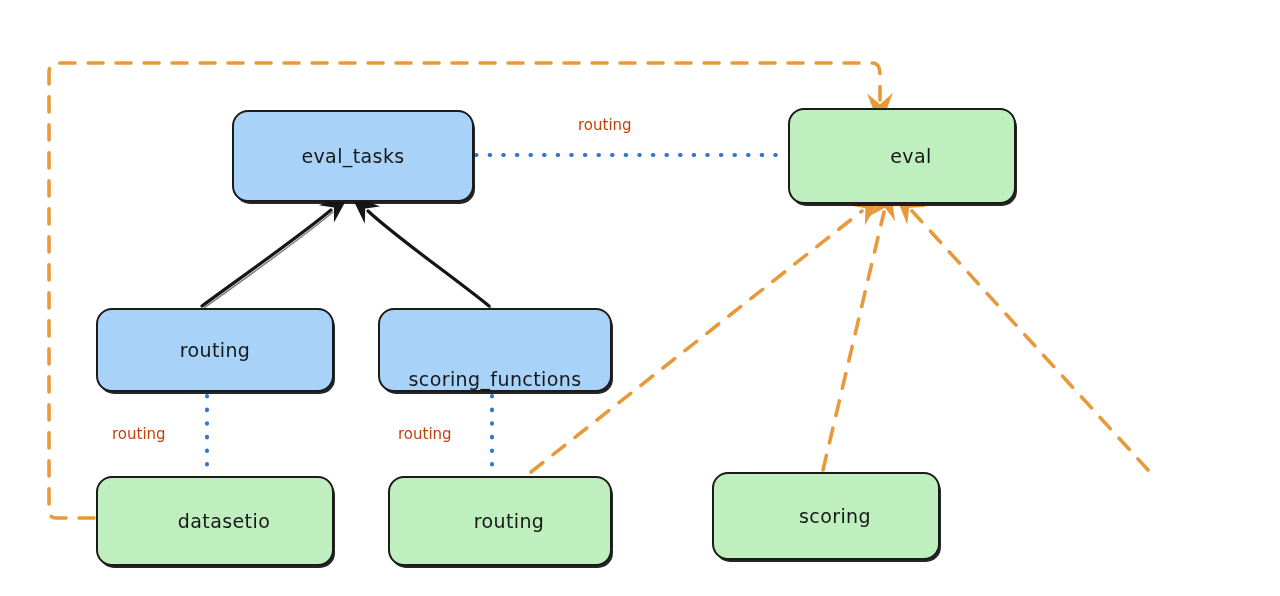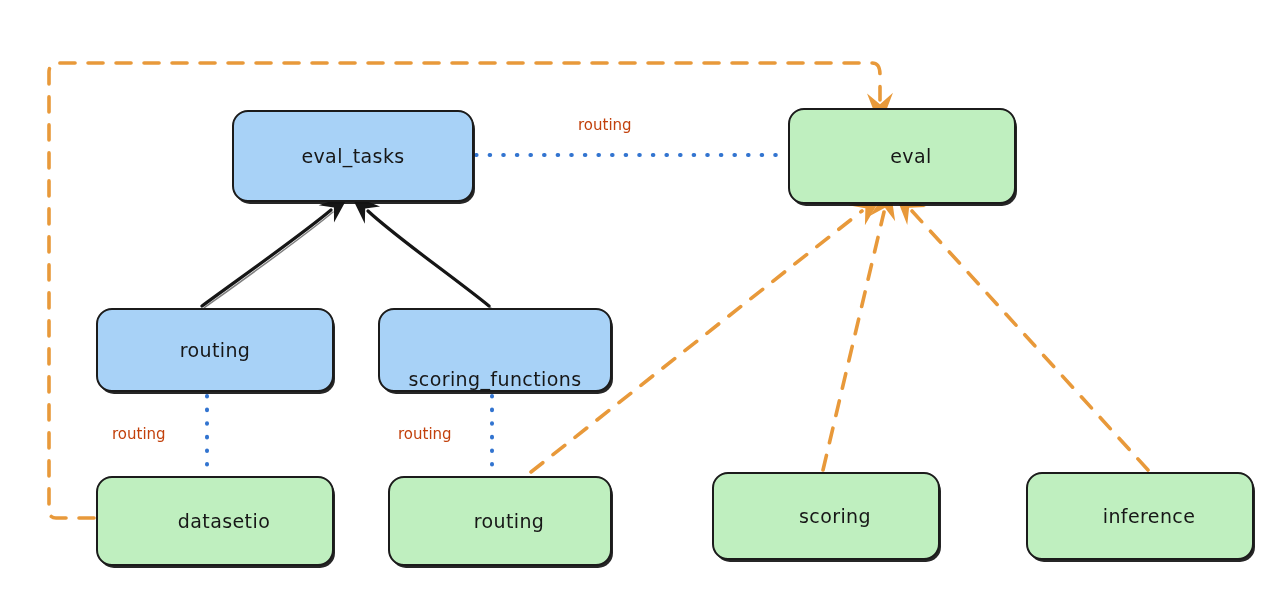--- a/index.html
+++ b/index.html
@@ -133,23 +133,20 @@
   </div>
 
   <div class="node provider" style="left:388px; top:476px; width:224px; height:90px;">
     <span class="node-label">routing</span>
   </div>
 
   <div class="node provider" style="left:712px; top:472px; width:228px; height:88px;">
     <span class="node-label">scoring</span>
   </div>
 
-  <div class="node provider" style="left:1026px; top:472px; width:228px; height:88px;">
-    <span class="node-label">inference</span>
-  </div>
 
   <div class="edge-label" style="left:578px; top:116px;">routing</div>
 
   <div class="edge-label" style="left:112px; top:425px;">routing</div>
 
   <div class="edge-label" style="left:398px; top:425px;">routing</div>
 
 </div>
 
 </body></html>

